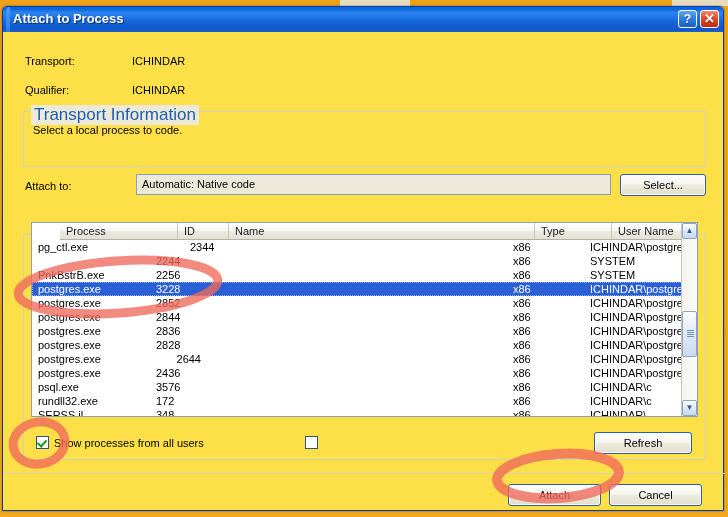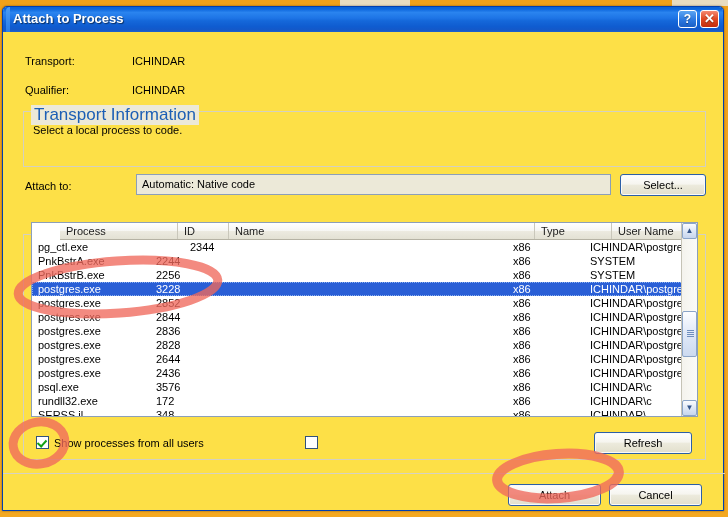--- a/index.html
+++ b/index.html
@@ -185,21 +185,20 @@
 
       <div id="rows">
           <div class="row">
             <div class="cell" style="left: 0px; width: 118px;">pg_ctl.exe</div>
             <div class="cell" style="left: 118px; width: 51px; margin-left: 34px;">2344</div>
             <div class="cell" style="left: 169px; width: 306px;"></div>
             <div class="cell" style="left: 475px; width: 77px;">x86</div>
             <div class="cell" style="left: 552px; width: 113px;">ICHINDAR\postgres</div>
           </div>
           <div class="row">
-            <div class="cell" style="left: 0px; width: 118px;">PnkBstrA.exe</div>
             <div class="cell" style="left: 118px; width: 51px;">2244</div>
             <div class="cell" style="left: 169px; width: 306px;"></div>
             <div class="cell" style="left: 475px; width: 77px;">x86</div>
             <div class="cell" style="left: 552px; width: 113px;">SYSTEM</div>
           </div>
           <div class="row">
             <div class="cell" style="left: 0px; width: 118px;">PnkBstrB.exe</div>
             <div class="cell" style="left: 118px; width: 51px;">2256</div>
             <div class="cell" style="left: 169px; width: 306px;"></div>
             <div class="cell" style="left: 475px; width: 77px;">x86</div>
@@ -235,21 +234,21 @@
           </div>
           <div class="row">
             <div class="cell" style="left: 0px; width: 118px;">postgres.exe</div>
             <div class="cell" style="left: 118px; width: 51px;">2828</div>
             <div class="cell" style="left: 169px; width: 306px;"></div>
             <div class="cell" style="left: 475px; width: 77px;">x86</div>
             <div class="cell" style="left: 552px; width: 113px;">ICHINDAR\postgres</div>
           </div>
           <div class="row">
             <div class="cell" style="left: 0px; width: 118px;">postgres.exe</div>
-            <div class="cell" style="left: 118px; width: 51px;">2644</div>
+            <div class="cell" style="left: 118px; width: 51px; text-align: right;">2644</div>
             <div class="cell" style="left: 169px; width: 306px;"></div>
             <div class="cell" style="left: 475px; width: 77px;">x86</div>
             <div class="cell" style="left: 552px; width: 113px;">ICHINDAR\postgres</div>
           </div>
           <div class="row">
             <div class="cell" style="left: 0px; width: 118px;">postgres.exe</div>
             <div class="cell" style="left: 118px; width: 51px;">2436</div>
             <div class="cell" style="left: 169px; width: 306px;"></div>
             <div class="cell" style="left: 475px; width: 77px;">x86</div>
             <div class="cell" style="left: 552px; width: 113px;">ICHINDAR\postgres</div>

